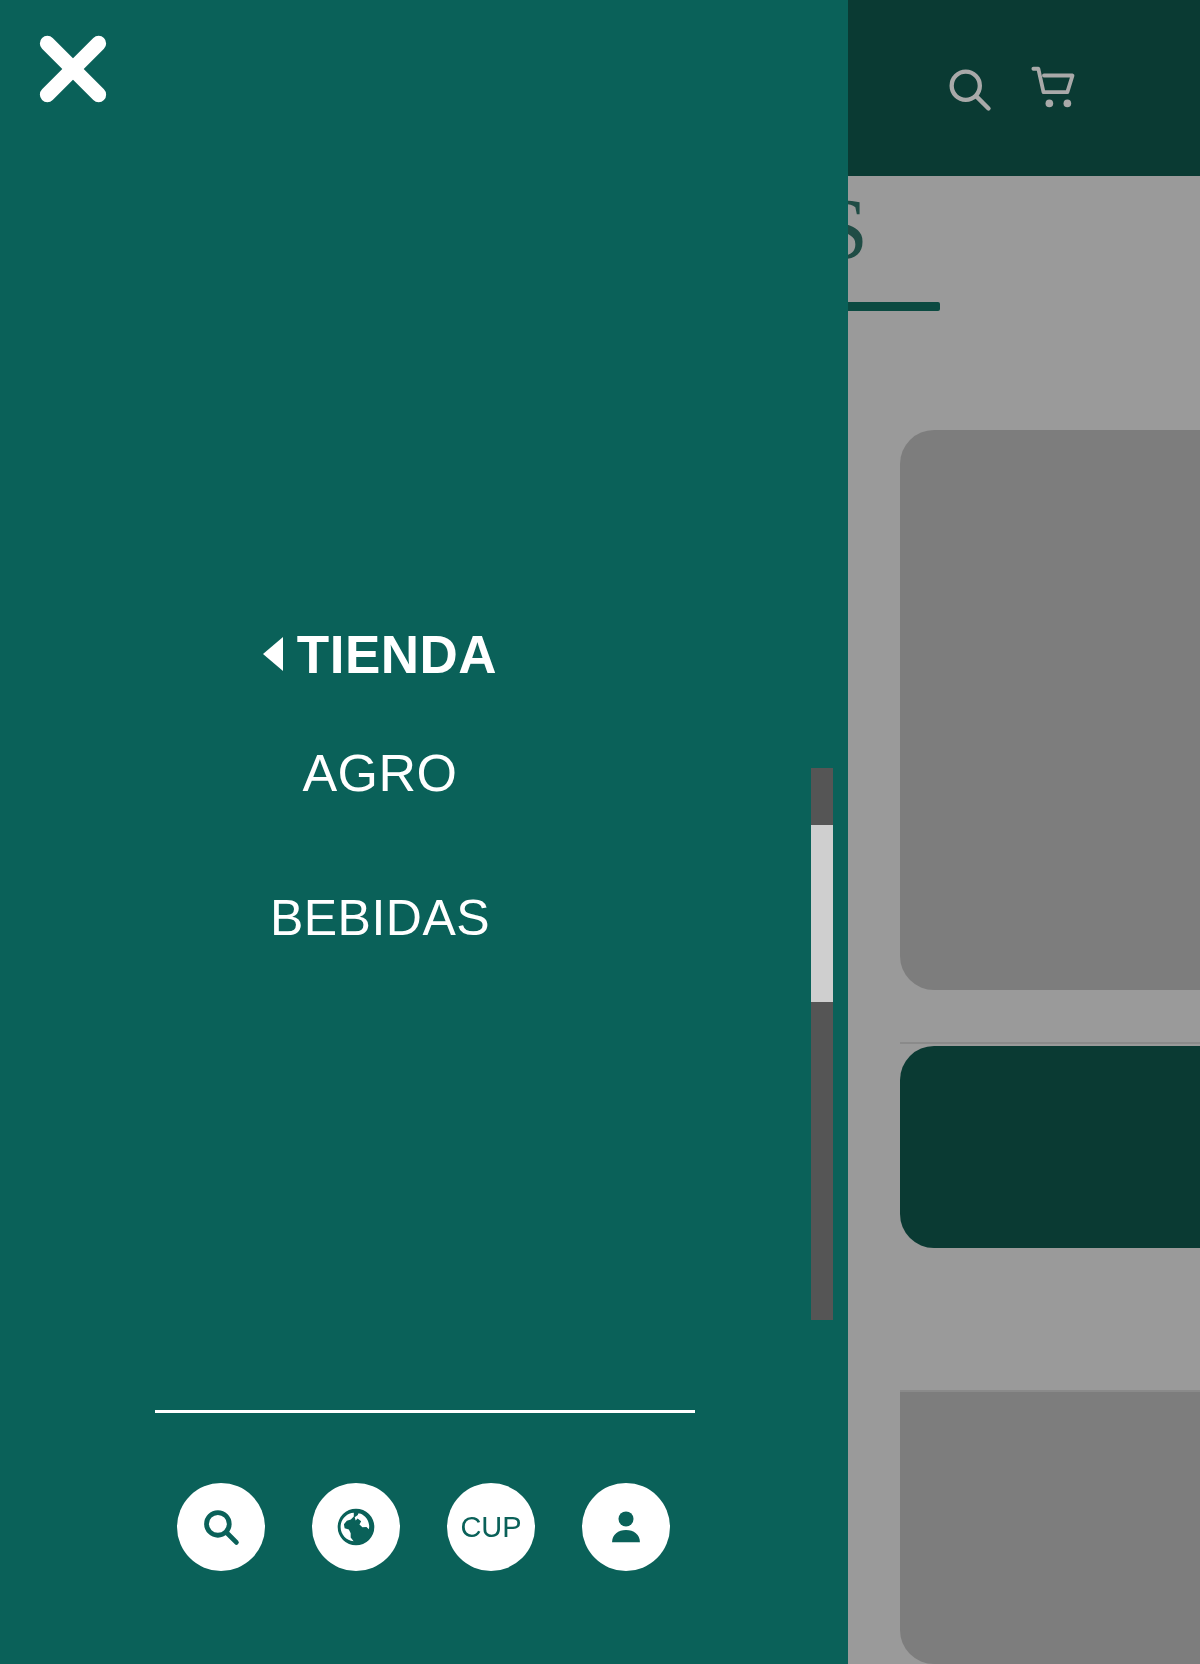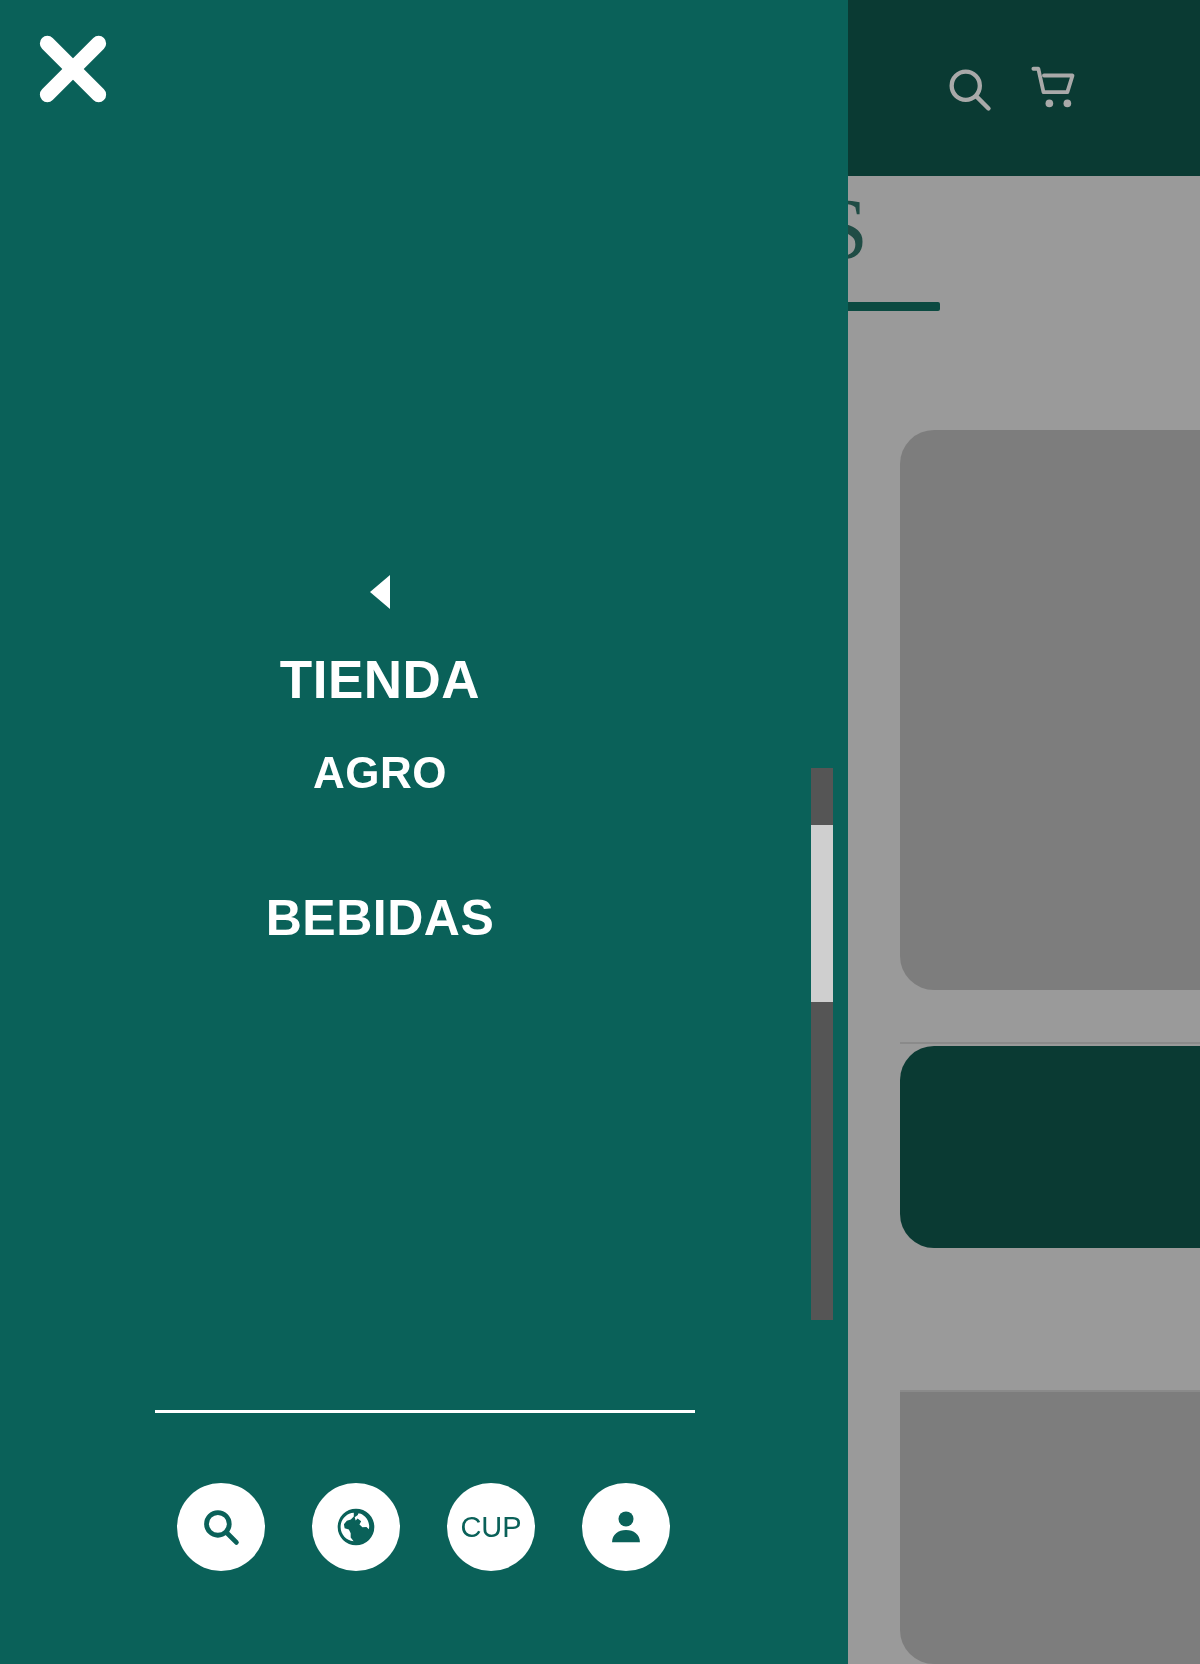--- a/index.html
+++ b/index.html
@@ -155,21 +155,20 @@
     display: block;
     width: 100%;
     border: none;
     background: transparent;
     color: #ffffff;
     font-family: "Liberation Sans", sans-serif;
     text-align: center;
     cursor: pointer;
     letter-spacing: 0.5px;
     white-space: nowrap;
-    flex-direction: column;
   }
 
   .menu-item.is-parent {
     font-size: 53px;
     font-weight: 700;
     height: 110px;
     line-height: 110px;
     display: flex;
     align-items: center;
     justify-content: center;
@@ -178,29 +177,29 @@
   .menu-item.is-parent .back-caret {
     display: inline-block;
     width: 0; height: 0;
     border-top: 17px solid transparent;
     border-bottom: 17px solid transparent;
     border-right: 20px solid #ffffff;
     margin-bottom: 2px;
   }
 
   .menu-item.is-current {
-    font-size: 44px;
-    font-weight: 700;
+    font-size: 52px;
+    font-weight: 400;
     height: 126px;
     line-height: 126px;
   }
 
   .menu-item.is-link {
     font-size: 50px;
-    font-weight: 700;
+    font-weight: 400;
     height: 164px;
     line-height: 164px;
   }
 
   
   #menu-scrollbar-track {
     position: absolute;
     left: 811px;
     top: 768px;
     width: 22px;

